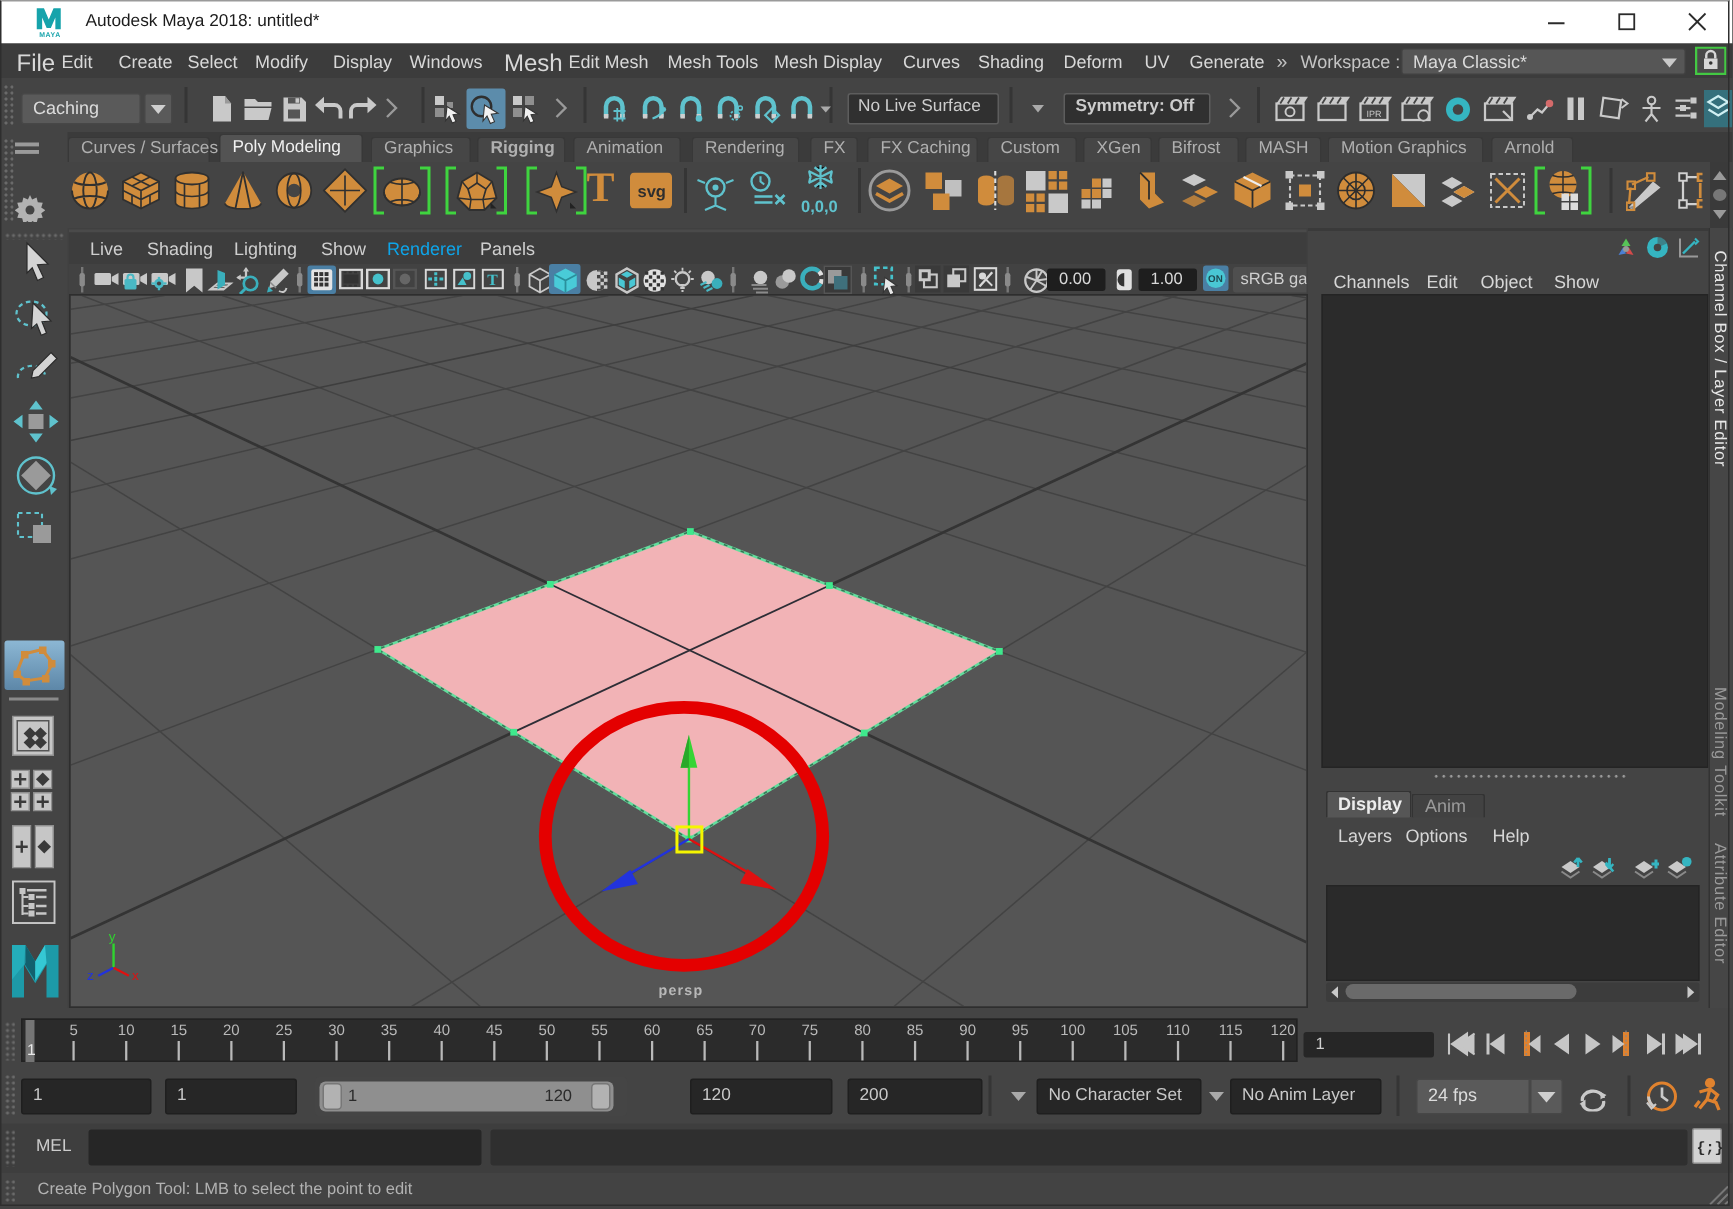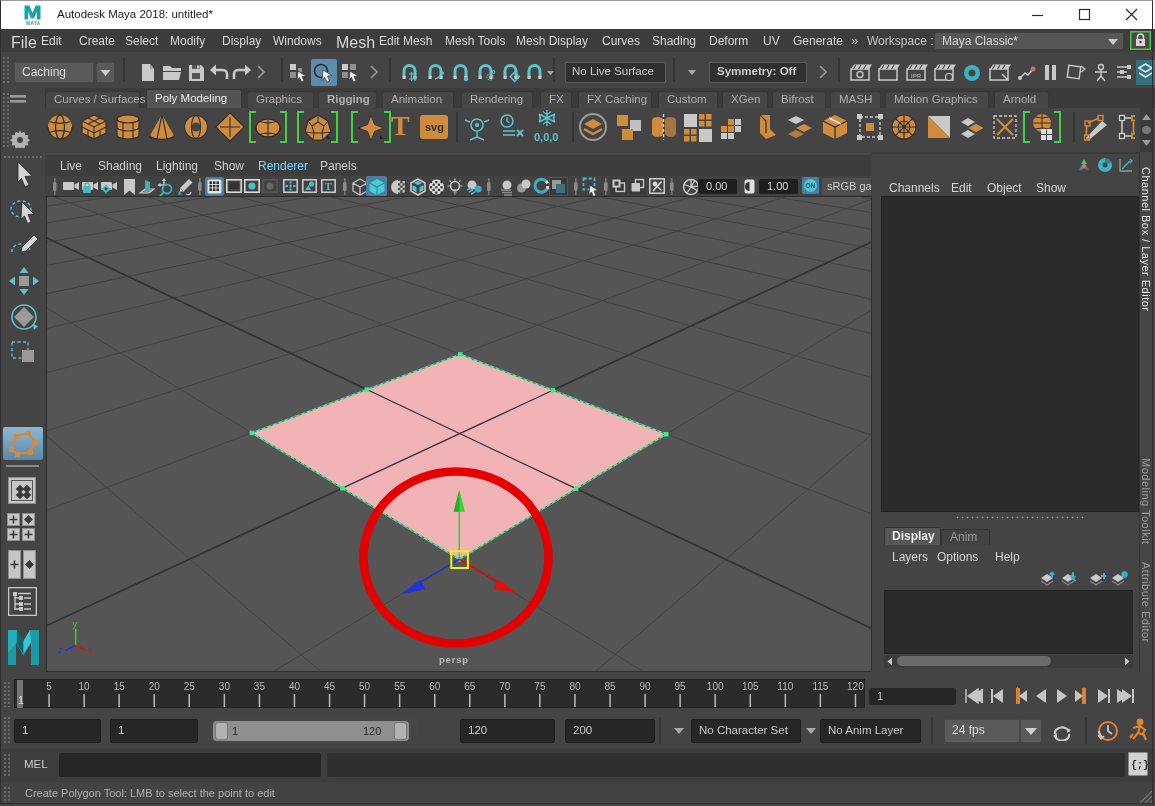--- a/index.html
+++ b/index.html
@@ -535,21 +535,21 @@
     <path d="M23 1 l-6.5 11 v13 L24 13 Z" fill="#35c8d4"></path>
     <path d="M1 1 h9 v12 L1 24 Z" fill="#28b5c2" opacity="0.7"></path>
   </svg>
 <div class="a" style="left:45px;top:152px;width:827px;height:520px;background:#404040;"></div>
 <div class="a" style="left:46px;top:153px;width:825px;height:2px;background:#4a4a4a;"></div>
 <div class="a" style="left:46px;top:155px;width:825px;height:21px;background:#3d3d3d;"></div>
 <div class="tx" style="left:60px;top:159px;font-size:12px;color:#cfcfcf;font-weight:normal;letter-spacing:0">Live</div>
 <div class="tx" style="left:98px;top:159px;font-size:12px;color:#cfcfcf;font-weight:normal;letter-spacing:0">Shading</div>
 <div class="tx" style="left:156px;top:159px;font-size:12px;color:#cfcfcf;font-weight:normal;letter-spacing:0">Lighting</div>
 <div class="tx" style="left:214px;top:159px;font-size:12px;color:#cfcfcf;font-weight:normal;letter-spacing:0">Show</div>
-<div class="tx" style="left:258px;top:159px;font-size:12px;color:#7dd3fc;font-weight:normal;letter-spacing:0">Renderer</div>
+<div class="tx" style="left:258px;top:159px;font-size:12px;color:#0ea5e9;font-weight:normal;letter-spacing:0">Renderer</div>
 <div class="tx" style="left:320px;top:159px;font-size:12px;color:#cfcfcf;font-weight:normal;letter-spacing:0">Panels</div>
 <div class="a" style="left:46px;top:176px;width:825px;height:21px;background:#424242;"></div>
 <svg class="a" style="left:51px;top:177px" width="8" height="19">
     <rect x="3" y="1" width="1.6" height="17" fill="#777"></rect>
     <rect x="2" y="5" width="3.6" height="9" rx="1.5" fill="#8a8a8a"></rect>
   </svg>
 <svg class="a" style="left:62px;top:177px" width="20" height="20">
     <rect x="1" y="5" width="11" height="8" rx="1" fill="#c8c8c8"></rect>
     <path d="M17 5 v8 l-4.5-2.5 v-3 Z" fill="#c8c8c8"></path>
   </svg>

